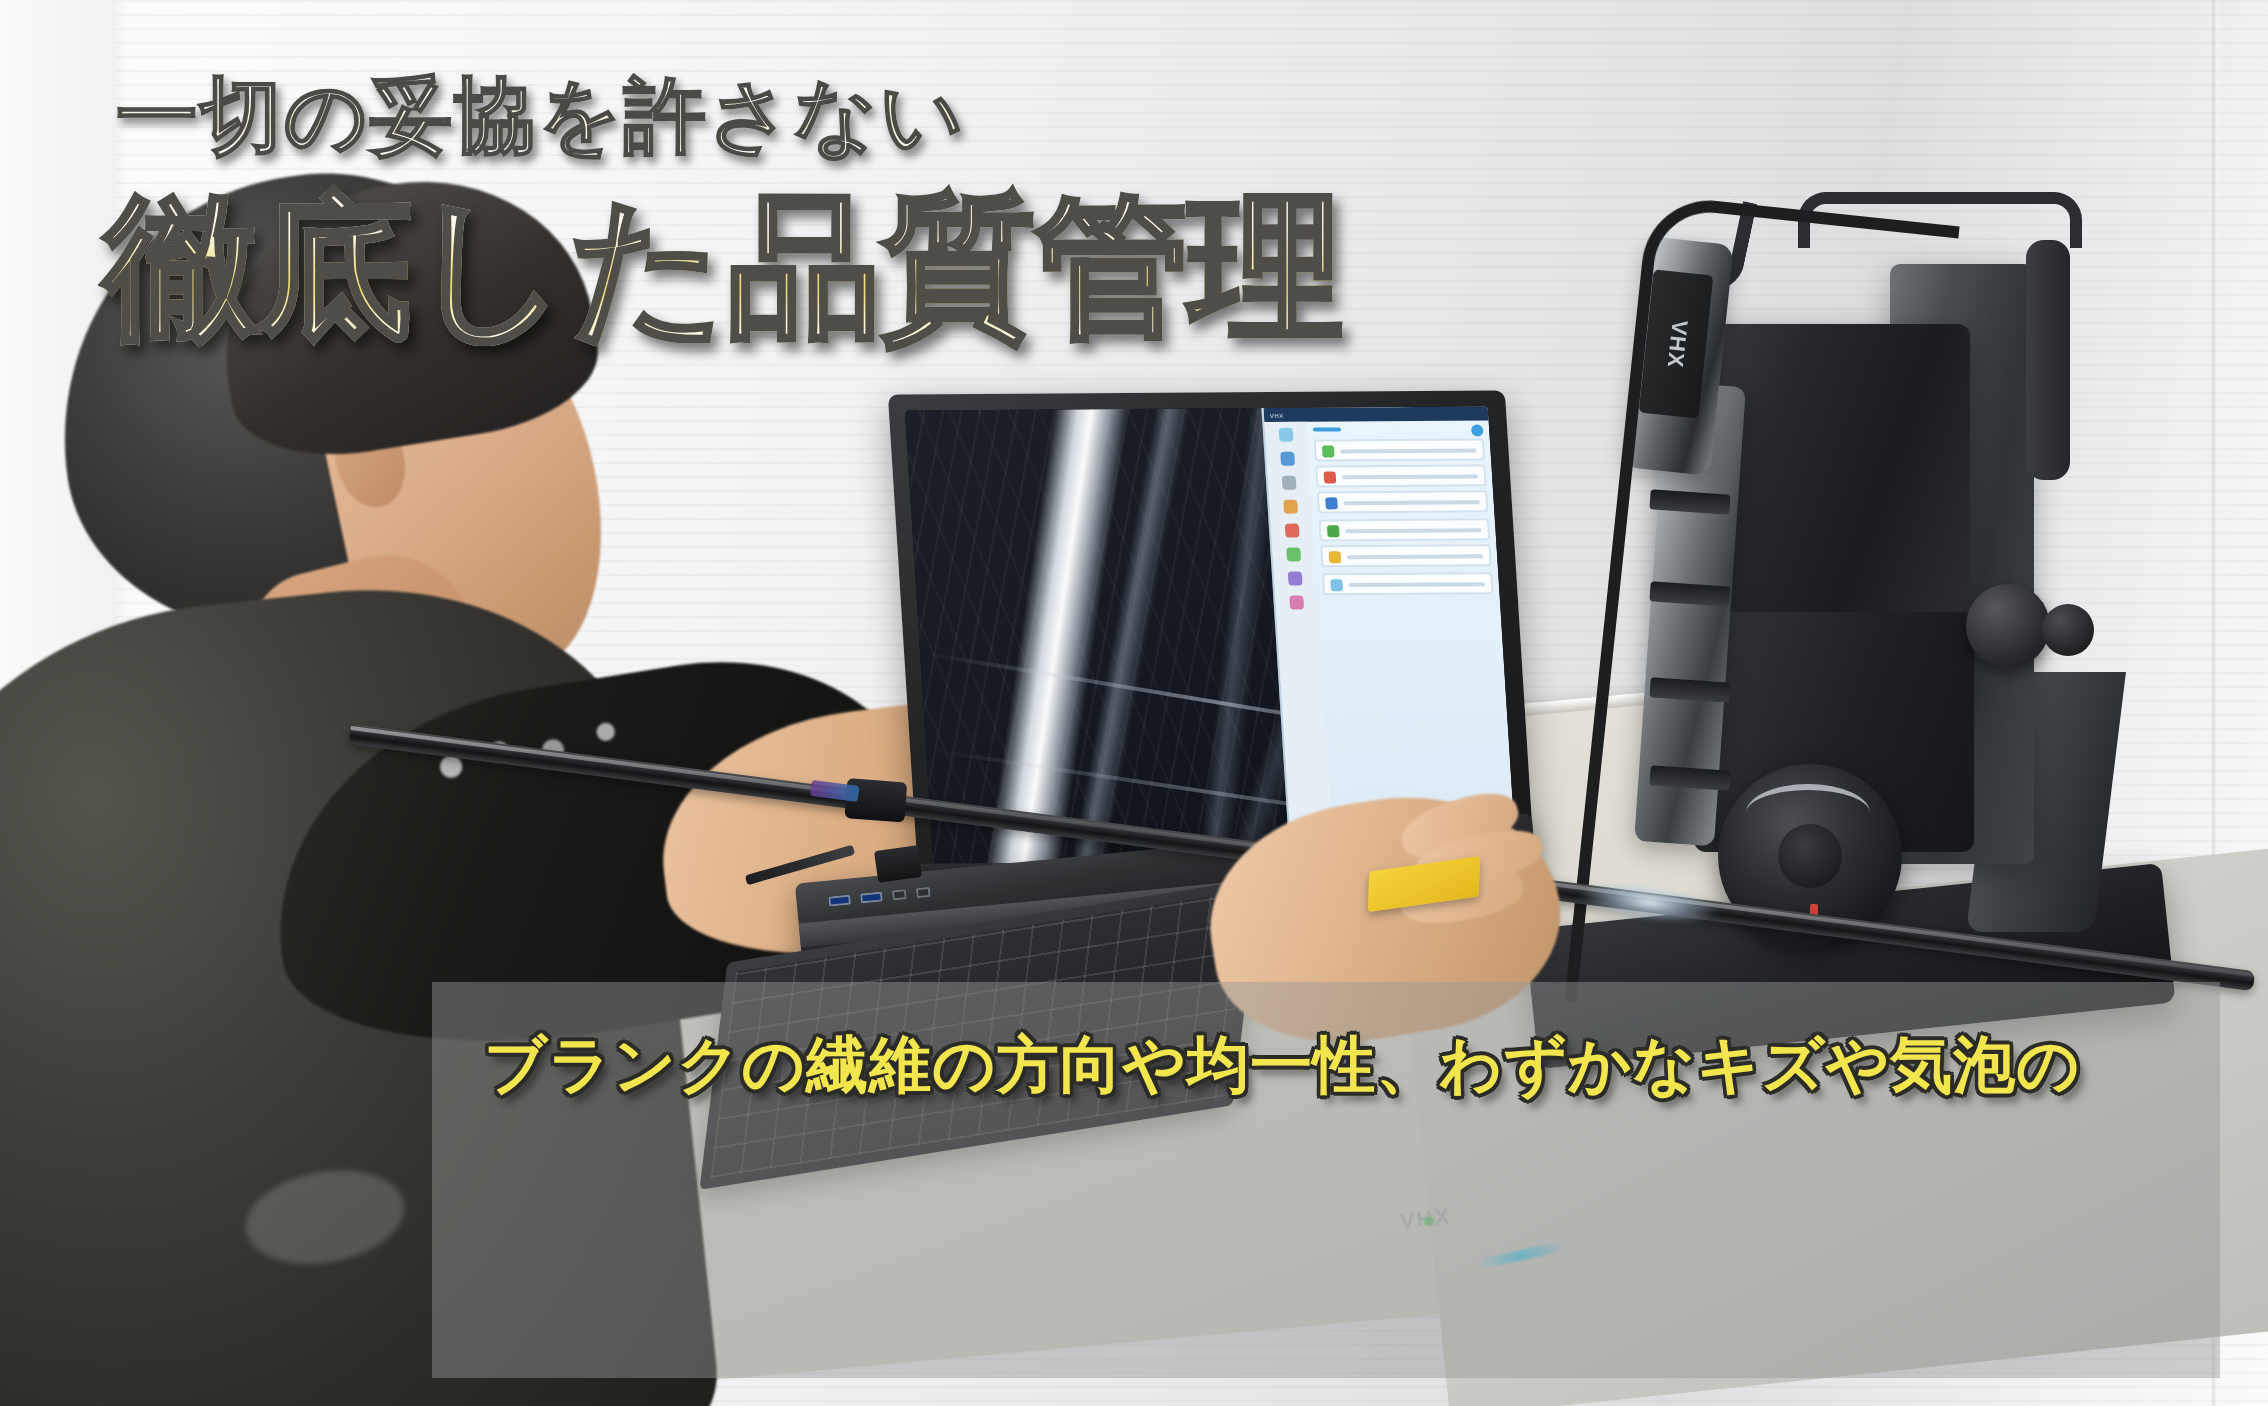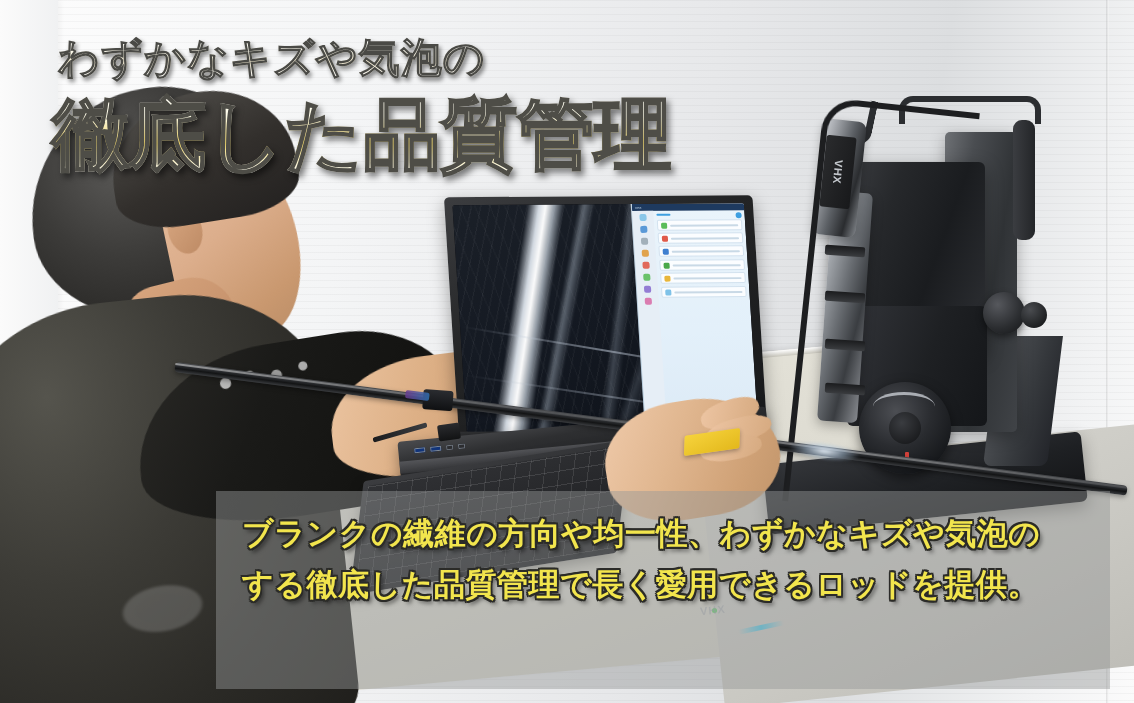--- a/index.html
+++ b/index.html
@@ -634,22 +634,21 @@
   <div class="finger" style="left:700px;top:400px;width:60px;height:26px;transform:rotate(-18deg)"></div>
   <div class="finger" style="left:706px;top:418px;width:66px;height:24px;transform:rotate(-14deg)"></div>
   <div class="finger" style="left:700px;top:436px;width:62px;height:24px;transform:rotate(-10deg)"></div>
   <div class="yellow-tag"></div>
 
   <div class="green-led"></div>
   <div class="teal-led"></div>
   <div class="vhx-logo2">VHX</div>
 
   <div class="headings">
-    <div class="kicker">わずかなキズや気泡の</div>
+    <div class="kicker">一切の妥協を許さない</div>
     <div class="headline">徹底した品質管理</div>
   </div>
 
   <div class="caption">
     <p>ブランクの繊維の方向や均一性、わずかなキズや気泡の</p>
-    <p>する徹底した品質管理で長く愛用できるロッドを提供。</p>
   </div>
 
 </div>
 
 </body></html>

